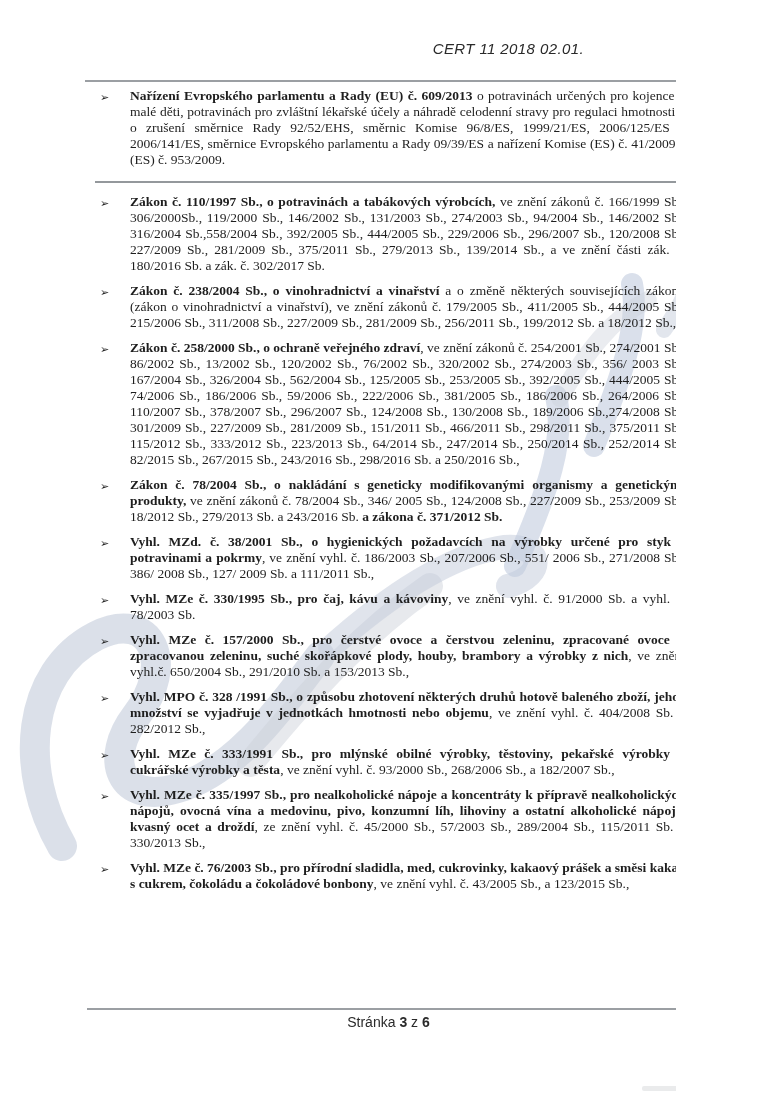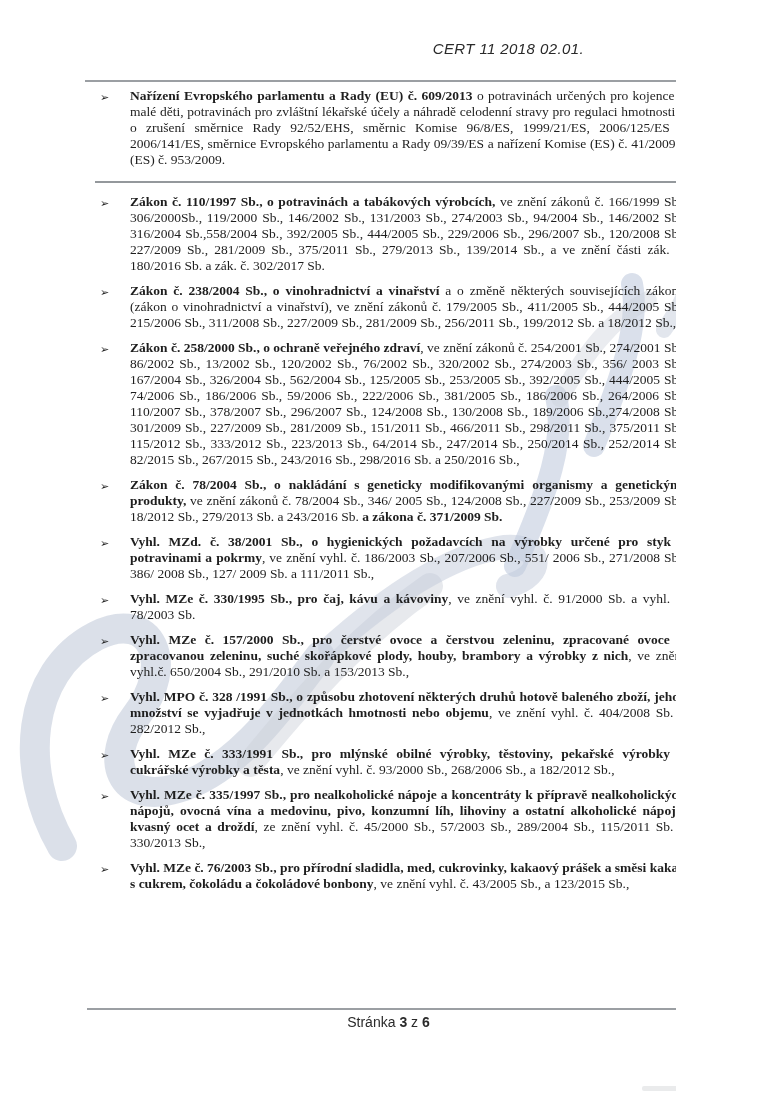--- a/index.html
+++ b/index.html
@@ -66,41 +66,41 @@
         <div class="bullet-item">
           <span class="bullet-arrow">➢</span>
           <p class="bullet-text"><span class="bold">Zákon č. 238/2004 Sb., o vinohradnictví a vinařství</span><span> a o změně některých souvisejících zákonů (zákon o vinohradnictví a vinařství), ve znění zákonů č. 179/2005 Sb., 411/2005 Sb., 444/2005 Sb., 215/2006 Sb., 311/2008 Sb., 227/2009 Sb., 281/2009 Sb., 256/2011 Sb., 199/2012 Sb. a 18/2012 Sb.,</span></p>
         </div>
         <div class="bullet-item">
           <span class="bullet-arrow">➢</span>
           <p class="bullet-text"><span class="bold">Zákon č. 258/2000 Sb., o ochraně veřejného zdraví</span><span>, ve znění zákonů č. 254/2001 Sb., 274/2001 Sb., 86/2002 Sb., 13/2002 Sb., 120/2002 Sb., 76/2002 Sb., 320/2002 Sb., 274/2003 Sb., 356/ 2003 Sb., 167/2004 Sb., 326/2004 Sb., 562/2004 Sb., 125/2005 Sb., 253/2005 Sb., 392/2005 Sb., 444/2005 Sb., 74/2006 Sb., 186/2006 Sb., 59/2006 Sb., 222/2006 Sb., 381/2005 Sb., 186/2006 Sb., 264/2006 Sb., 110/2007 Sb., 378/2007 Sb., 296/2007 Sb., 124/2008 Sb., 130/2008 Sb., 189/2006 Sb.,274/2008 Sb., 301/2009 Sb., 227/2009 Sb., 281/2009 Sb., 151/2011 Sb., 466/2011 Sb., 298/2011 Sb., 375/2011 Sb., 115/2012 Sb., 333/2012 Sb., 223/2013 Sb., 64/2014 Sb., 247/2014 Sb., 250/2014 Sb., 252/2014 Sb., 82/2015 Sb., 267/2015 Sb., 243/2016 Sb., 298/2016 Sb. a 250/2016 Sb.,</span></p>
         </div>
         <div class="bullet-item">
           <span class="bullet-arrow">➢</span>
-          <p class="bullet-text"><span class="bold">Zákon č. 78/2004 Sb., o nakládání s geneticky modifikovanými organismy a genetickými produkty,</span><span> ve znění zákonů č. 78/2004 Sb., 346/ 2005 Sb., 124/2008 Sb., 227/2009 Sb., 253/2009 Sb., 18/2012 Sb., 279/2013 Sb. a 243/2016 Sb. </span><span class="bold">a zákona č. 371/2009 Sb.</span></p>
+          <p class="bullet-text"><span class="bold">Zákon č. 78/2004 Sb., o nakládání s geneticky modifikovanými organismy a genetickými produkty,</span><span> ve znění zákonů č. 78/2004 Sb., 346/ 2005 Sb., 124/2008 Sb., 227/2009 Sb., 253/2009 Sb., 18/2012 Sb., 279/2013 Sb. a 243/2016 Sb. </span><span class="bold">a zákona č. 371/2012 Sb.</span></p>
         </div>
         <div class="bullet-item">
           <span class="bullet-arrow">➢</span>
           <p class="bullet-text"><span class="bold">Vyhl. MZd. č. 38/2001 Sb., o hygienických požadavcích na výrobky určené pro styk s potravinami a pokrmy</span><span>, ve znění vyhl. č. 186/2003 Sb., 207/2006 Sb., 551/ 2006 Sb., 271/2008 Sb., 386/ 2008 Sb., 127/ 2009 Sb. a 111/2011 Sb.,</span></p>
         </div>
         <div class="bullet-item">
           <span class="bullet-arrow">➢</span>
           <p class="bullet-text"><span class="bold">Vyhl. MZe č. 330/1995 Sb., pro čaj, kávu a kávoviny</span><span>, ve znění vyhl. č. 91/2000 Sb. a vyhl. č. 78/2003 Sb.</span></p>
         </div>
         <div class="bullet-item">
           <span class="bullet-arrow">➢</span>
           <p class="bullet-text"><span class="bold">Vyhl. MZe č. 157/2000 Sb., pro čerstvé ovoce a čerstvou zeleninu, zpracované ovoce a zpracovanou zeleninu, suché skořápkové plody, houby, brambory a výrobky z nich</span><span>, ve znění vyhl.č. 650/2004 Sb., 291/2010 Sb. a 153/2013 Sb.,</span></p>
         </div>
         <div class="bullet-item">
           <span class="bullet-arrow">➢</span>
           <p class="bullet-text"><span class="bold">Vyhl. MPO č. 328 /1991 Sb., o způsobu zhotovení některých druhů hotově baleného zboží, jehož množství se vyjadřuje v jednotkách hmotnosti nebo objemu</span><span>, ve znění vyhl. č. 404/2008 Sb. a 282/2012 Sb.,</span></p>
         </div>
         <div class="bullet-item">
           <span class="bullet-arrow">➢</span>
-          <p class="bullet-text"><span class="bold">Vyhl. MZe č. 333/1991 Sb., pro mlýnské obilné výrobky, těstoviny, pekařské výrobky a cukrářské výrobky a těsta</span><span>, ve znění vyhl. č. 93/2000 Sb., 268/2006 Sb., a 182/2012 Sb.,</span></p>
+          <p class="bullet-text"><span class="bold">Vyhl. MZe č. 333/1991 Sb., pro mlýnské obilné výrobky, těstoviny, pekařské výrobky a cukrářské výrobky a těsta</span><span>, ve znění vyhl. č. 93/2000 Sb., 268/2006 Sb., a 182/2007 Sb.,</span></p>
         </div>
         <div class="bullet-item">
           <span class="bullet-arrow">➢</span>
           <p class="bullet-text"><span class="bold">Vyhl. MZe č. 335/1997 Sb., pro nealkoholické nápoje a koncentráty k přípravě nealkoholických nápojů, ovocná vína a medovinu, pivo, konzumní líh, lihoviny a ostatní alkoholické nápoje, kvasný ocet a droždí</span><span>, ze znění vyhl. č. 45/2000 Sb., 57/2003 Sb., 289/2004 Sb., 115/2011 Sb. a 330/2013 Sb.,</span></p>
         </div>
         <div class="bullet-item">
           <span class="bullet-arrow">➢</span>
           <p class="bullet-text"><span class="bold">Vyhl. MZe č. 76/2003 Sb., pro přírodní sladidla, med, cukrovinky, kakaový prášek a směsi kakaa s cukrem, čokoládu a čokoládové bonbony</span><span>, ve znění vyhl. č. 43/2005 Sb., a 123/2015 Sb.,</span></p>
         </div>
       </div>

